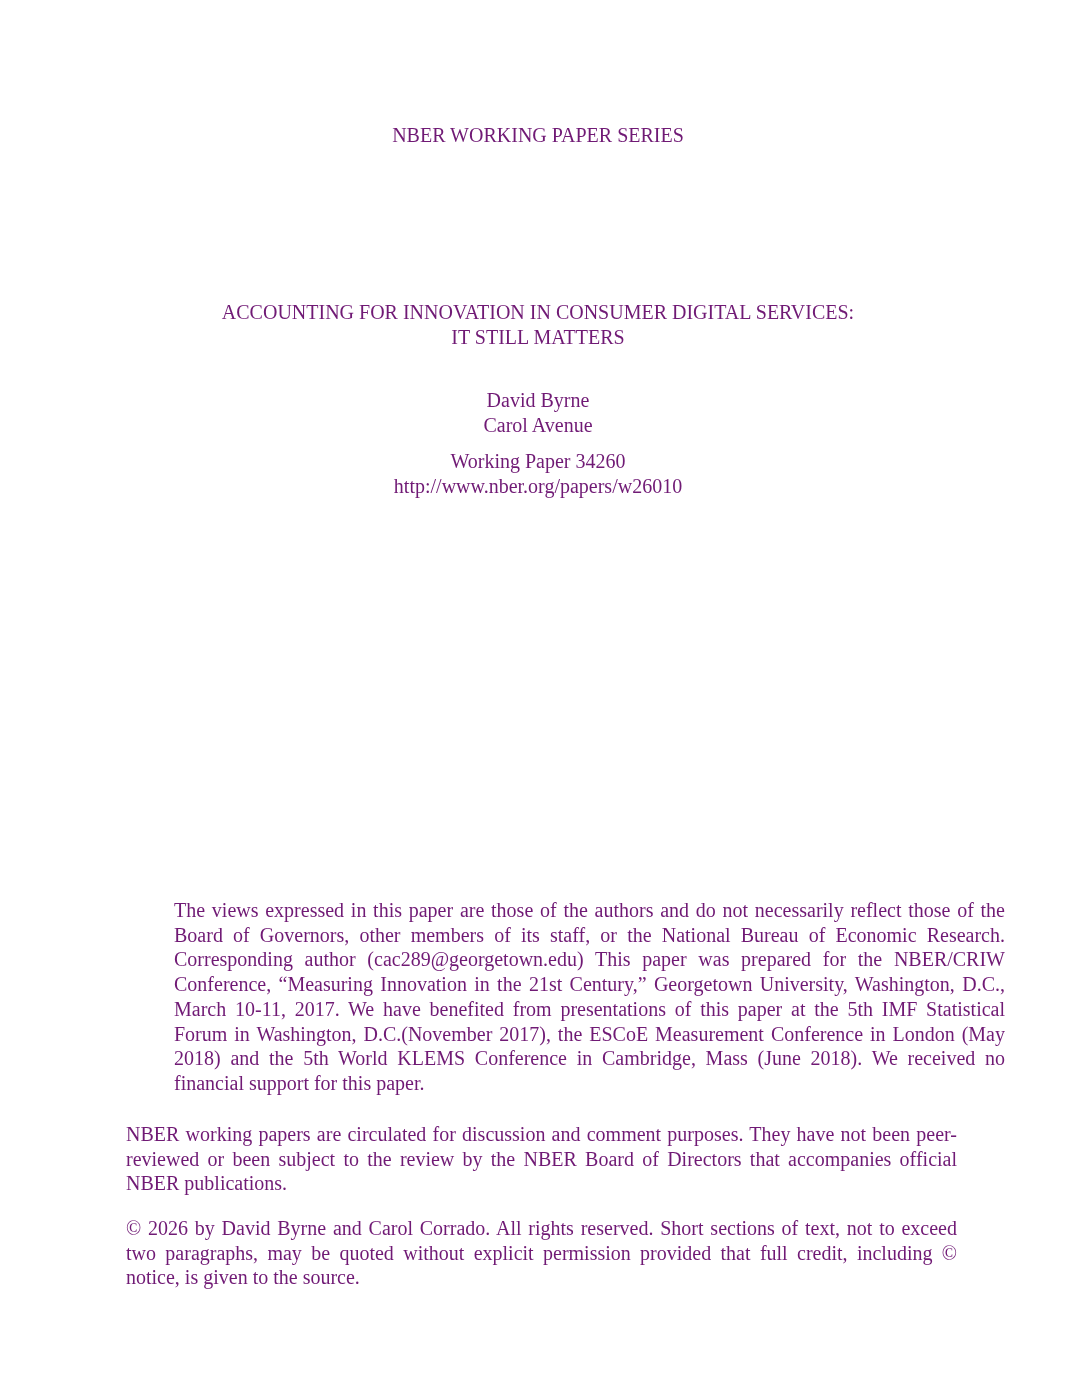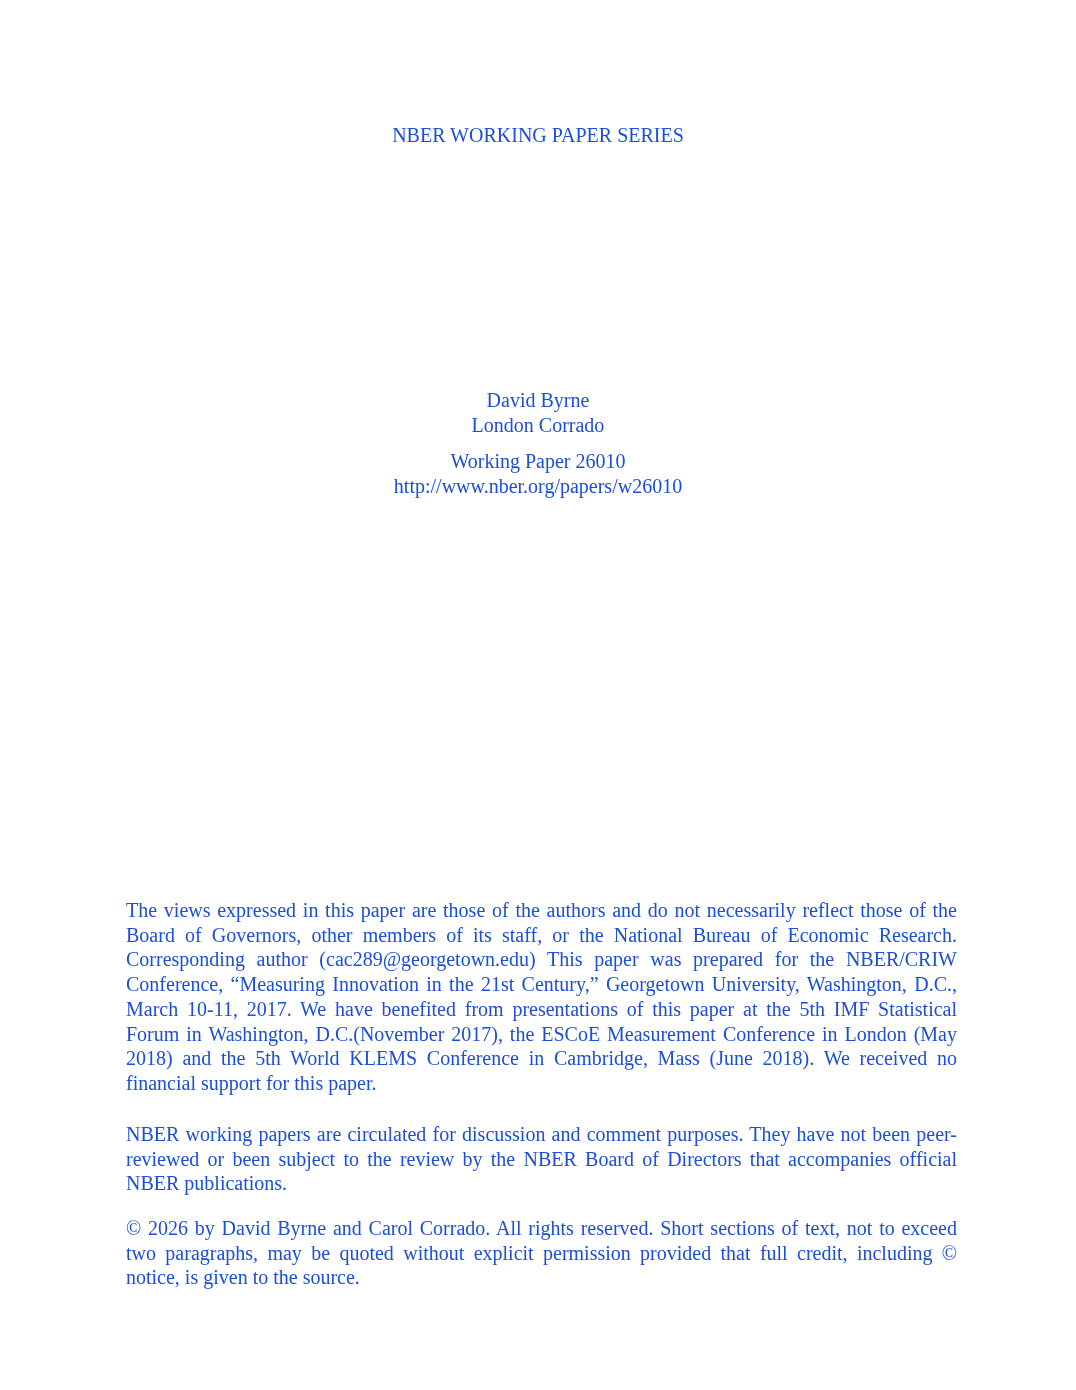--- a/index.html
+++ b/index.html
@@ -6,21 +6,21 @@
     margin: 0;
     padding: 0;
     background: #ffffff;
   }
   .page {
     position: relative;
     width: 1076px;
     height: 1390px;
     background: #ffffff;
     font-family: "Liberation Serif", "DejaVu Serif", serif;
-    color: #1d4ed8;
+    color: #701a75;
     overflow: hidden;
   }
   .centered {
     position: absolute;
     left: 0;
     width: 100%;
     text-align: center;
     font-size: 20px;
     line-height: 24.7px;
   }
@@ -30,39 +30,43 @@
   .wp-block      { top: 449px; }
   .inst-block    { top: 546px; }
   .body-para {
     position: absolute;
     left: 126px;
     width: 831px;
     font-size: 20px;
     line-height: 24.7px;
     text-align: justify;
   }
-  .para-1 { top: 898px; }
+  .para-1 { top: 898px; margin-left: 48px; }
   .para-2 { top: 1122px; }
   .para-3 { top: 1216px; }
 </style>
 </head>
 <body>
 
 <div class="page">
 
   <div class="centered series-header">NBER WORKING PAPER SERIES</div>
 
+  <div class="centered title-block">
+    <div>ACCOUNTING FOR INNOVATION IN CONSUMER DIGITAL SERVICES:</div>
+    <div>IT STILL MATTERS</div>
+  </div>
 
   <div class="centered author-block">
     <div>David Byrne</div>
-    <div>London Corrado</div>
+    <div>Carol Avenue</div>
   </div>
 
   <div class="centered wp-block">
-    <div>Working Paper 26010</div>
+    <div>Working Paper 34260</div>
     <div>http://www.nber.org/papers/w26010</div>
   </div>
 
 
   <div class="body-para para-1">The views expressed in this paper are those of the authors and do not necessarily reflect those of the Board of Governors, other members of its staff, or the National Bureau of Economic Research. Corresponding author (cac289@georgetown.edu) This paper was prepared for the NBER/CRIW Conference, “Measuring Innovation in the 21st Century,” Georgetown University, Washington, D.C., March 10-11, 2017. We have benefited from presentations of this paper at the 5th IMF Statistical Forum in Washington, D.C.(November 2017), the ESCoE Measurement Conference in London (May 2018) and the 5th World KLEMS Conference in Cambridge, Mass (June 2018). We received no financial support for this paper.</div>
 
   <div class="body-para para-2">NBER working papers are circulated for discussion and comment purposes. They have not been peer-reviewed or been subject to the review by the NBER Board of Directors that accompanies official NBER publications.</div>
 
   <div class="body-para para-3">© 2026 by David Byrne and Carol Corrado. All rights reserved. Short sections of text, not to exceed two paragraphs, may be quoted without explicit permission provided that full credit, including © notice, is given to the source.</div>
 

